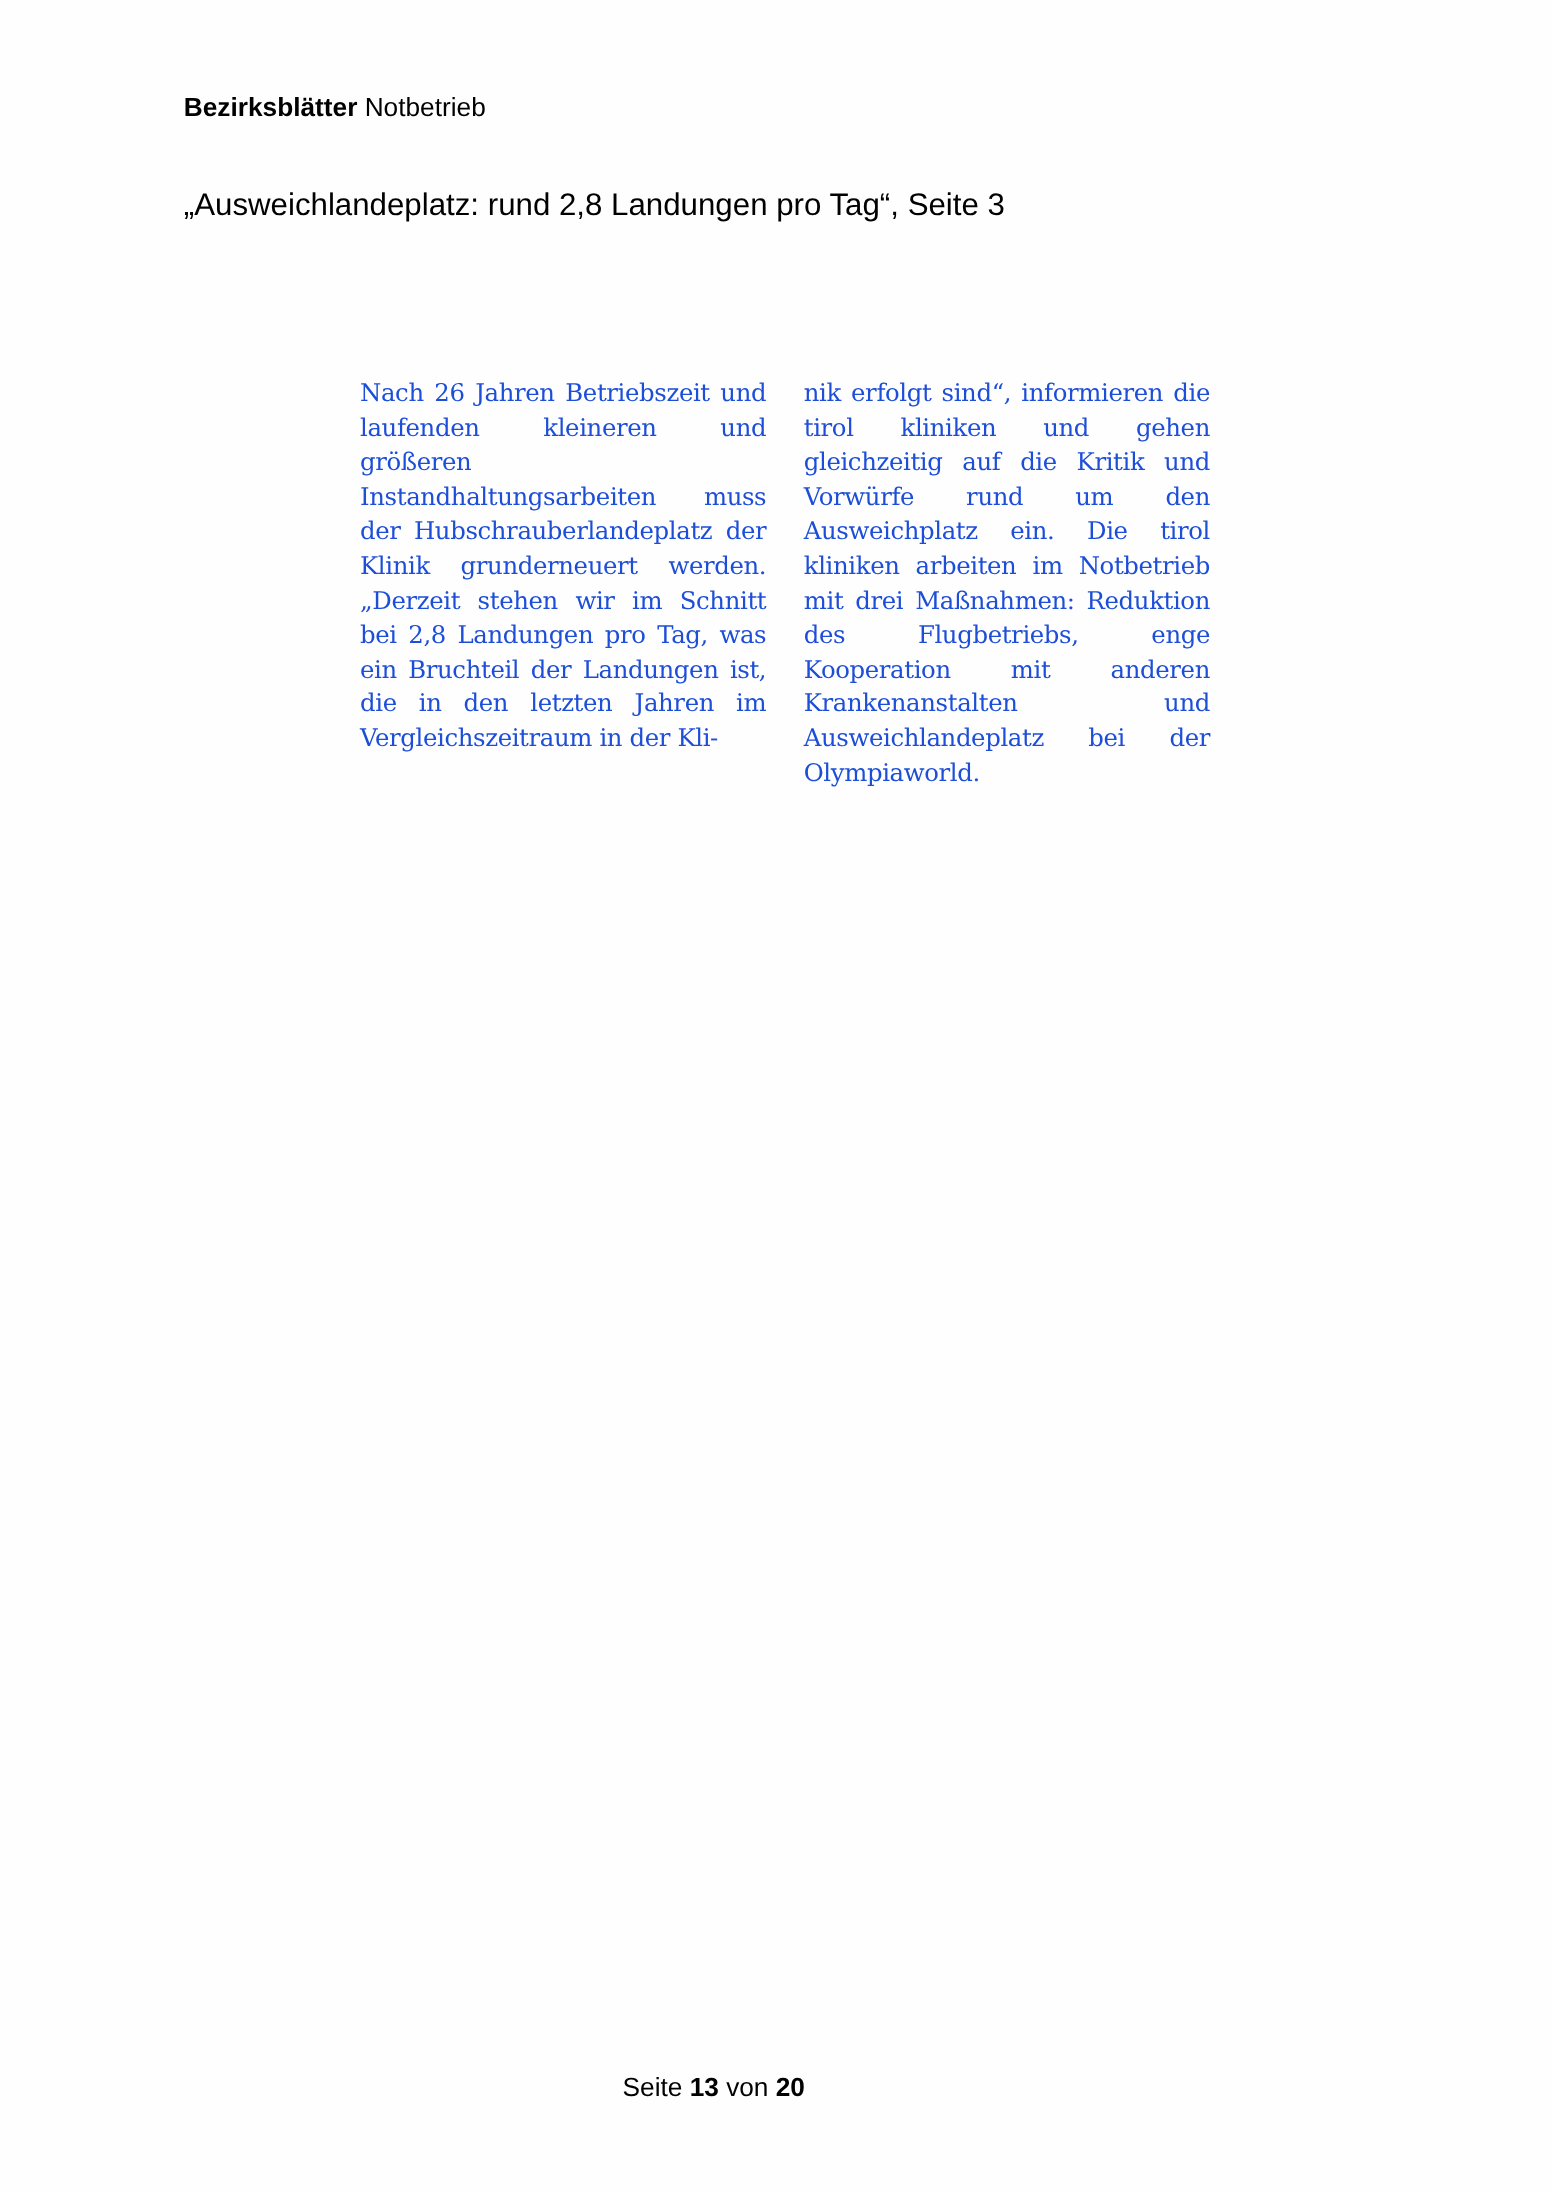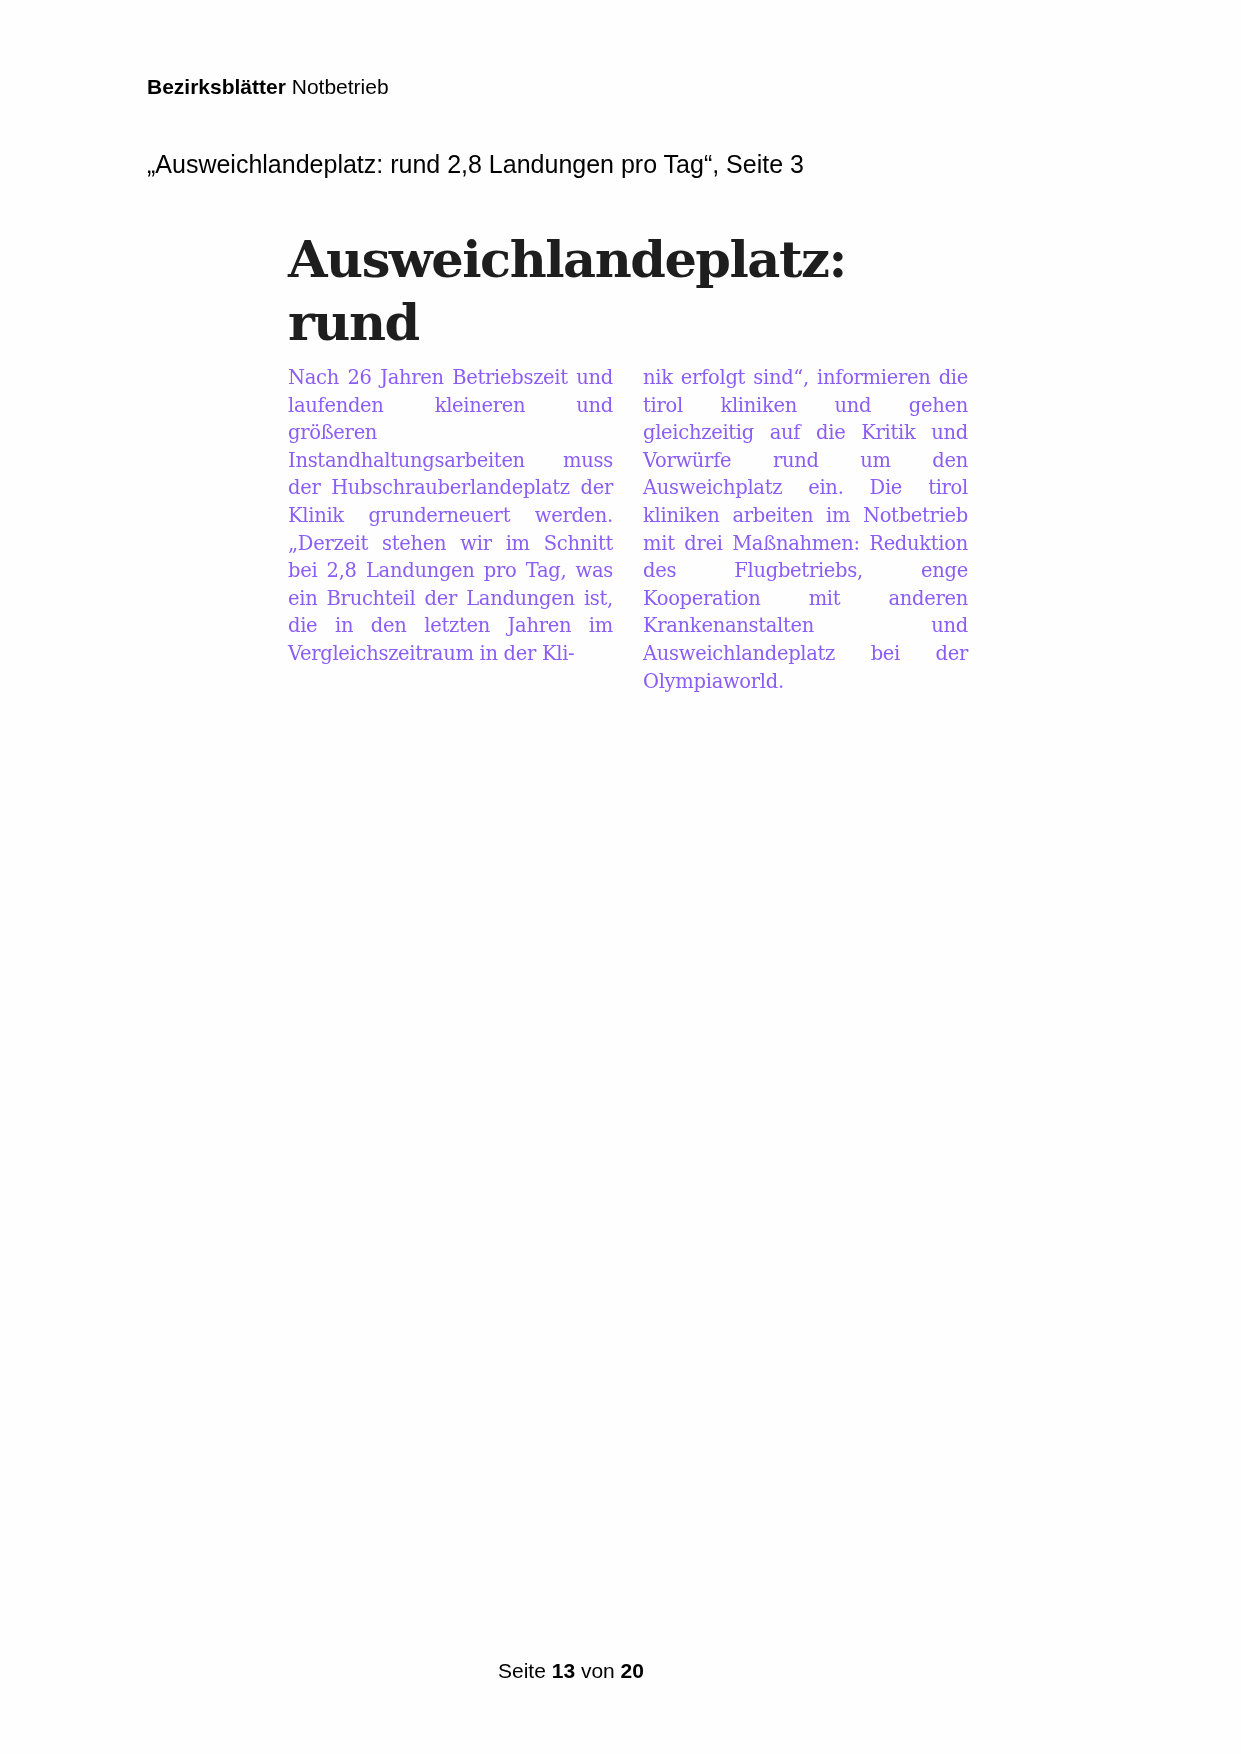--- a/index.html
+++ b/index.html
@@ -18,41 +18,41 @@
     position: absolute; left: 288px; top: 228px; width: 680px;
     font-family: "DejaVu Serif", serif; color: #222;
   }
   .headline {
     font-family: "DejaVu Serif", serif; font-weight: bold; font-size: 51px; line-height: 63px;
     margin: 0; color: #1e1e1e; letter-spacing: -1.5px;
   }
   .cols { display: flex; justify-content: space-between; margin-top: 10px; }
   .col {
     width: 325px; font-size: 19.5px; line-height: 27.6px; text-align: justify;
-    color: #8b5cf6; letter-spacing: -0.3px;
+    color: #1d4ed8; letter-spacing: -0.3px;
   }
   .col p { margin: 0; }
   .footer {
     position: absolute; left: 0; width: 1142px; top: 1658px; text-align: center;
     font-size: 21px; line-height: 26px;
   }
   .footer b { font-weight: bold; }
 </style>
 </head>
 <body>
 
 <div class="pub">
   <b>Bezirksblätter</b><span> Notbetrieb</span>
 </div>
 
 <div class="ref-title">„Ausweichlandeplatz: rund 2,8 Landungen pro Tag“, Seite 3</div>
 
 <div class="clip">
   <h1 class="headline">
-    <span>Ausweichlandeplatz: rund</span><br>
+    <br>
   </h1>
   <div class="cols">
     <div class="col">
       <p>Nach 26 Jahren Betriebszeit und laufenden kleineren und größeren Instandhaltungsarbeiten muss der Hubschrauberlandeplatz der Klinik grunderneuert werden. „Derzeit stehen wir im Schnitt bei 2,8 Landungen pro Tag, was ein Bruchteil der Landungen ist, die in den letzten Jahren im Vergleichszeitraum in der Kli-</p>
     </div>
     <div class="col">
       <p>nik erfolgt sind“, informieren die tirol kliniken und gehen gleichzeitig auf die Kritik und Vorwürfe rund um den Ausweichplatz ein. Die tirol kliniken arbeiten im Notbetrieb mit drei Maßnahmen: Reduktion des Flugbetriebs, enge Kooperation mit anderen Krankenanstalten und Ausweichlandeplatz bei der Olympiaworld.</p>
     </div>
   </div>
 </div>

